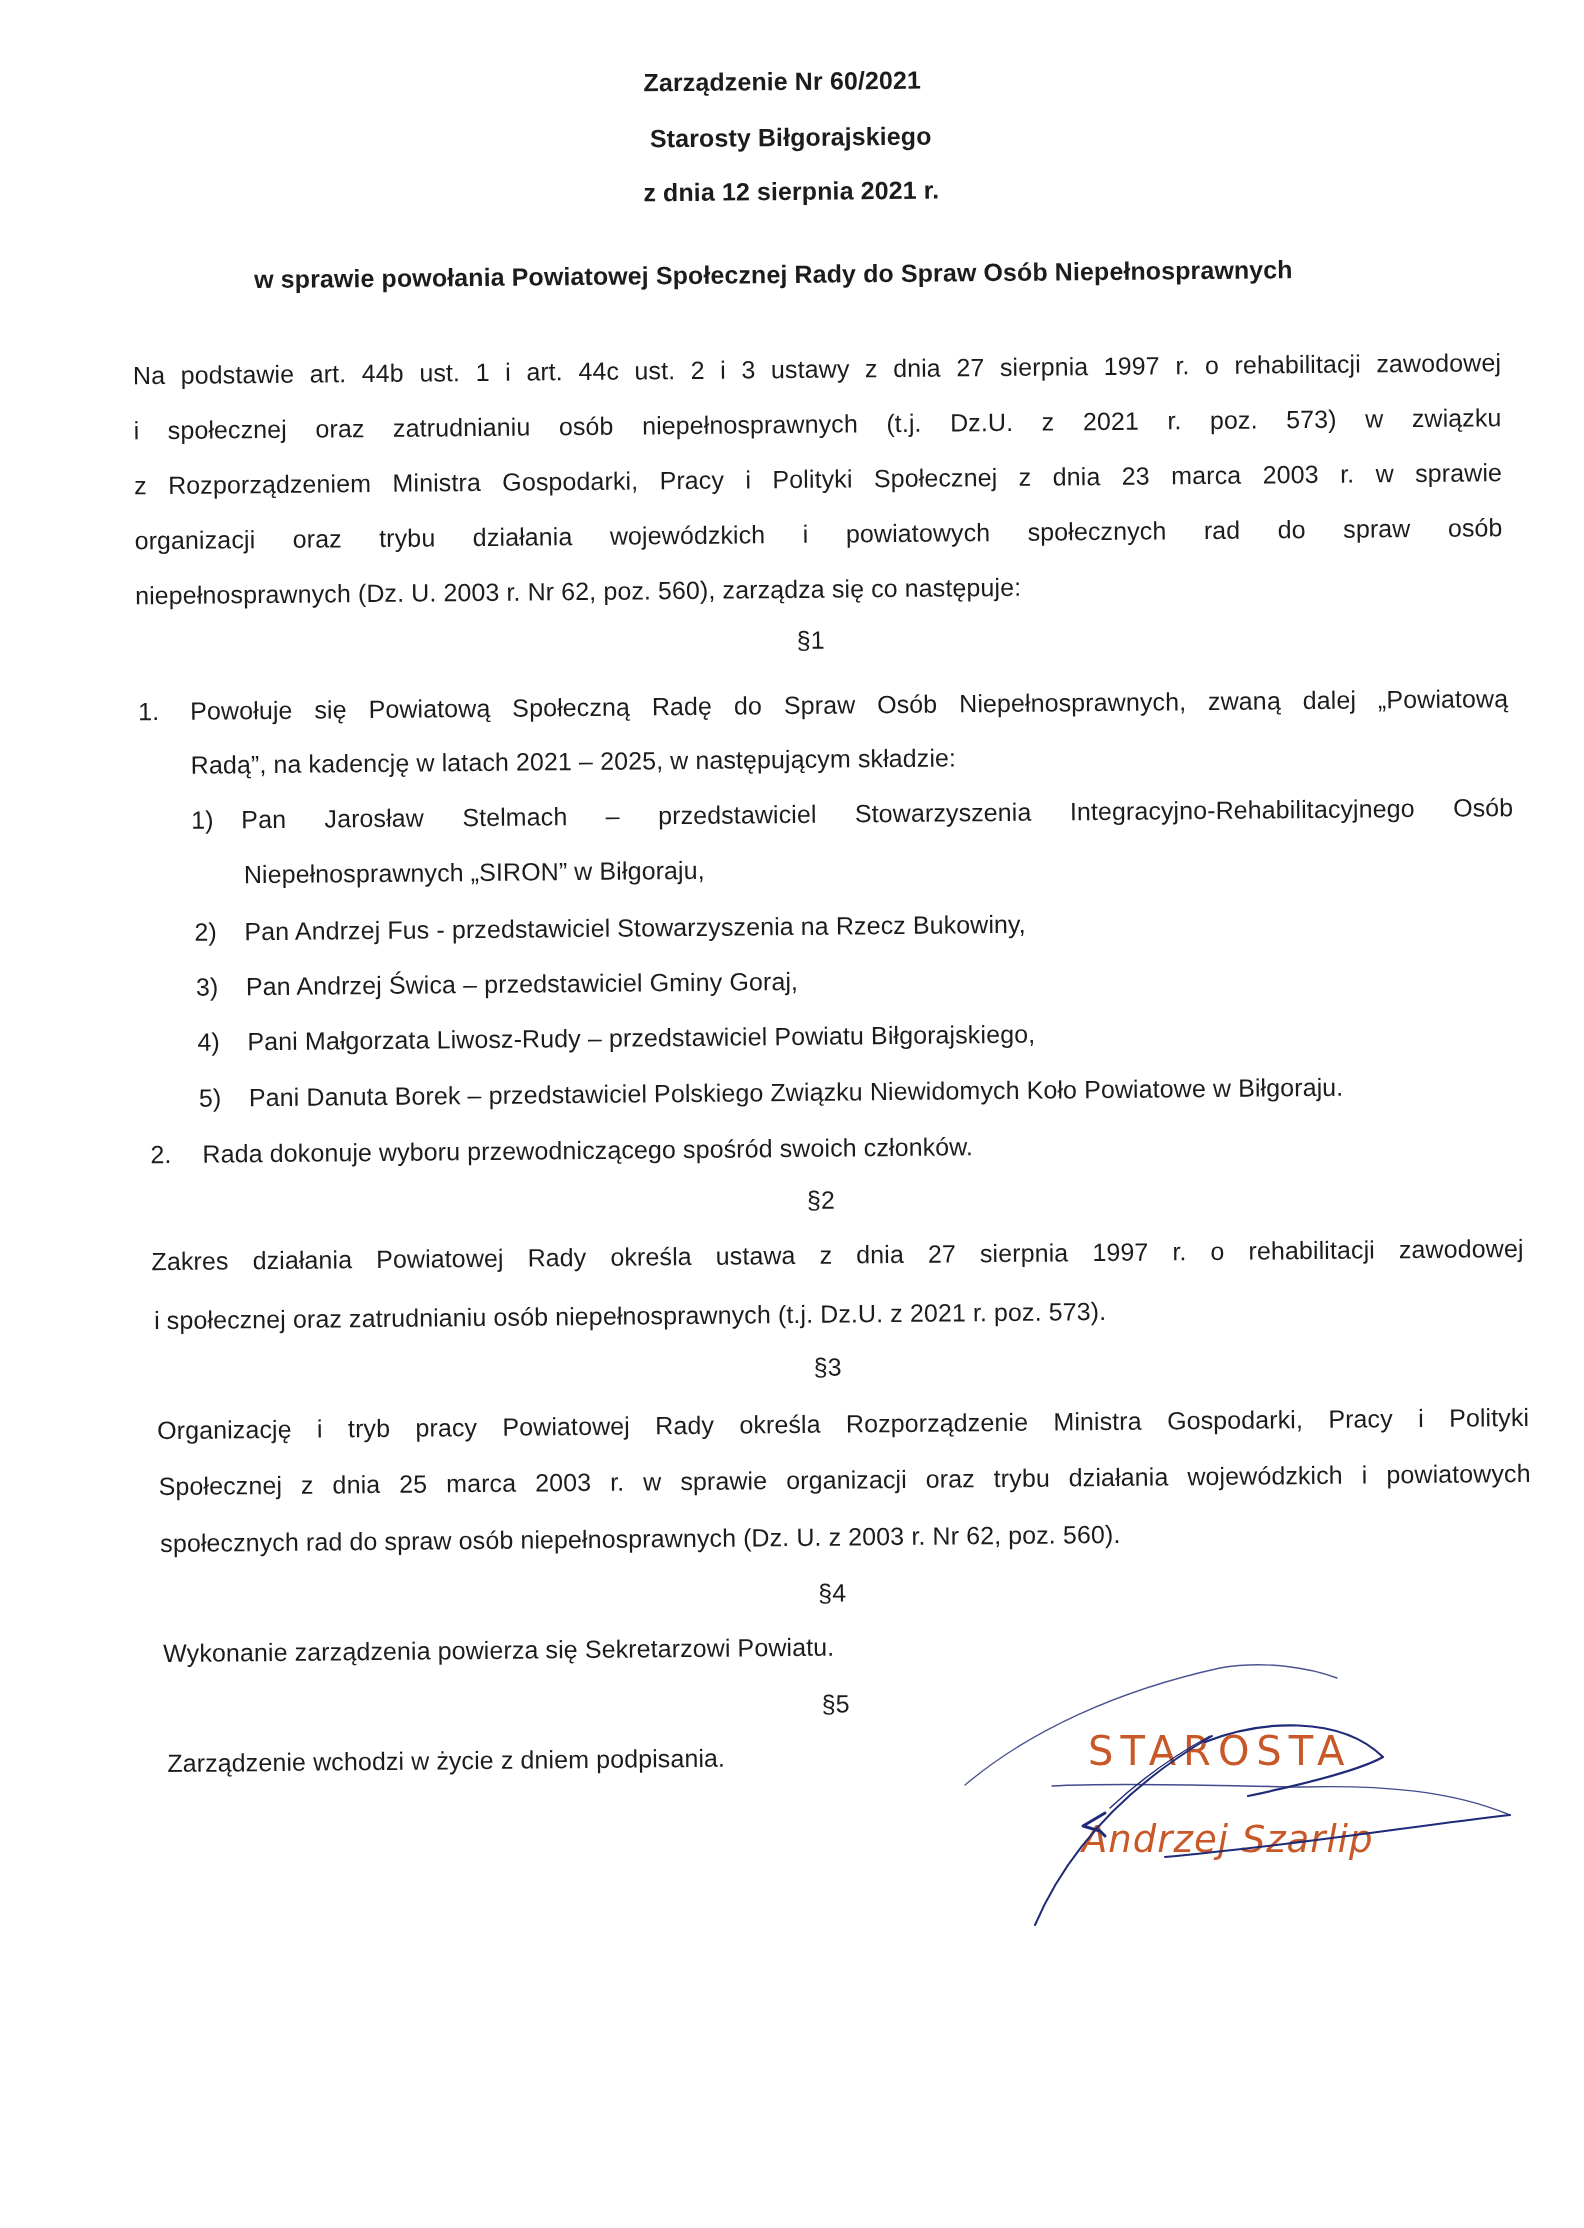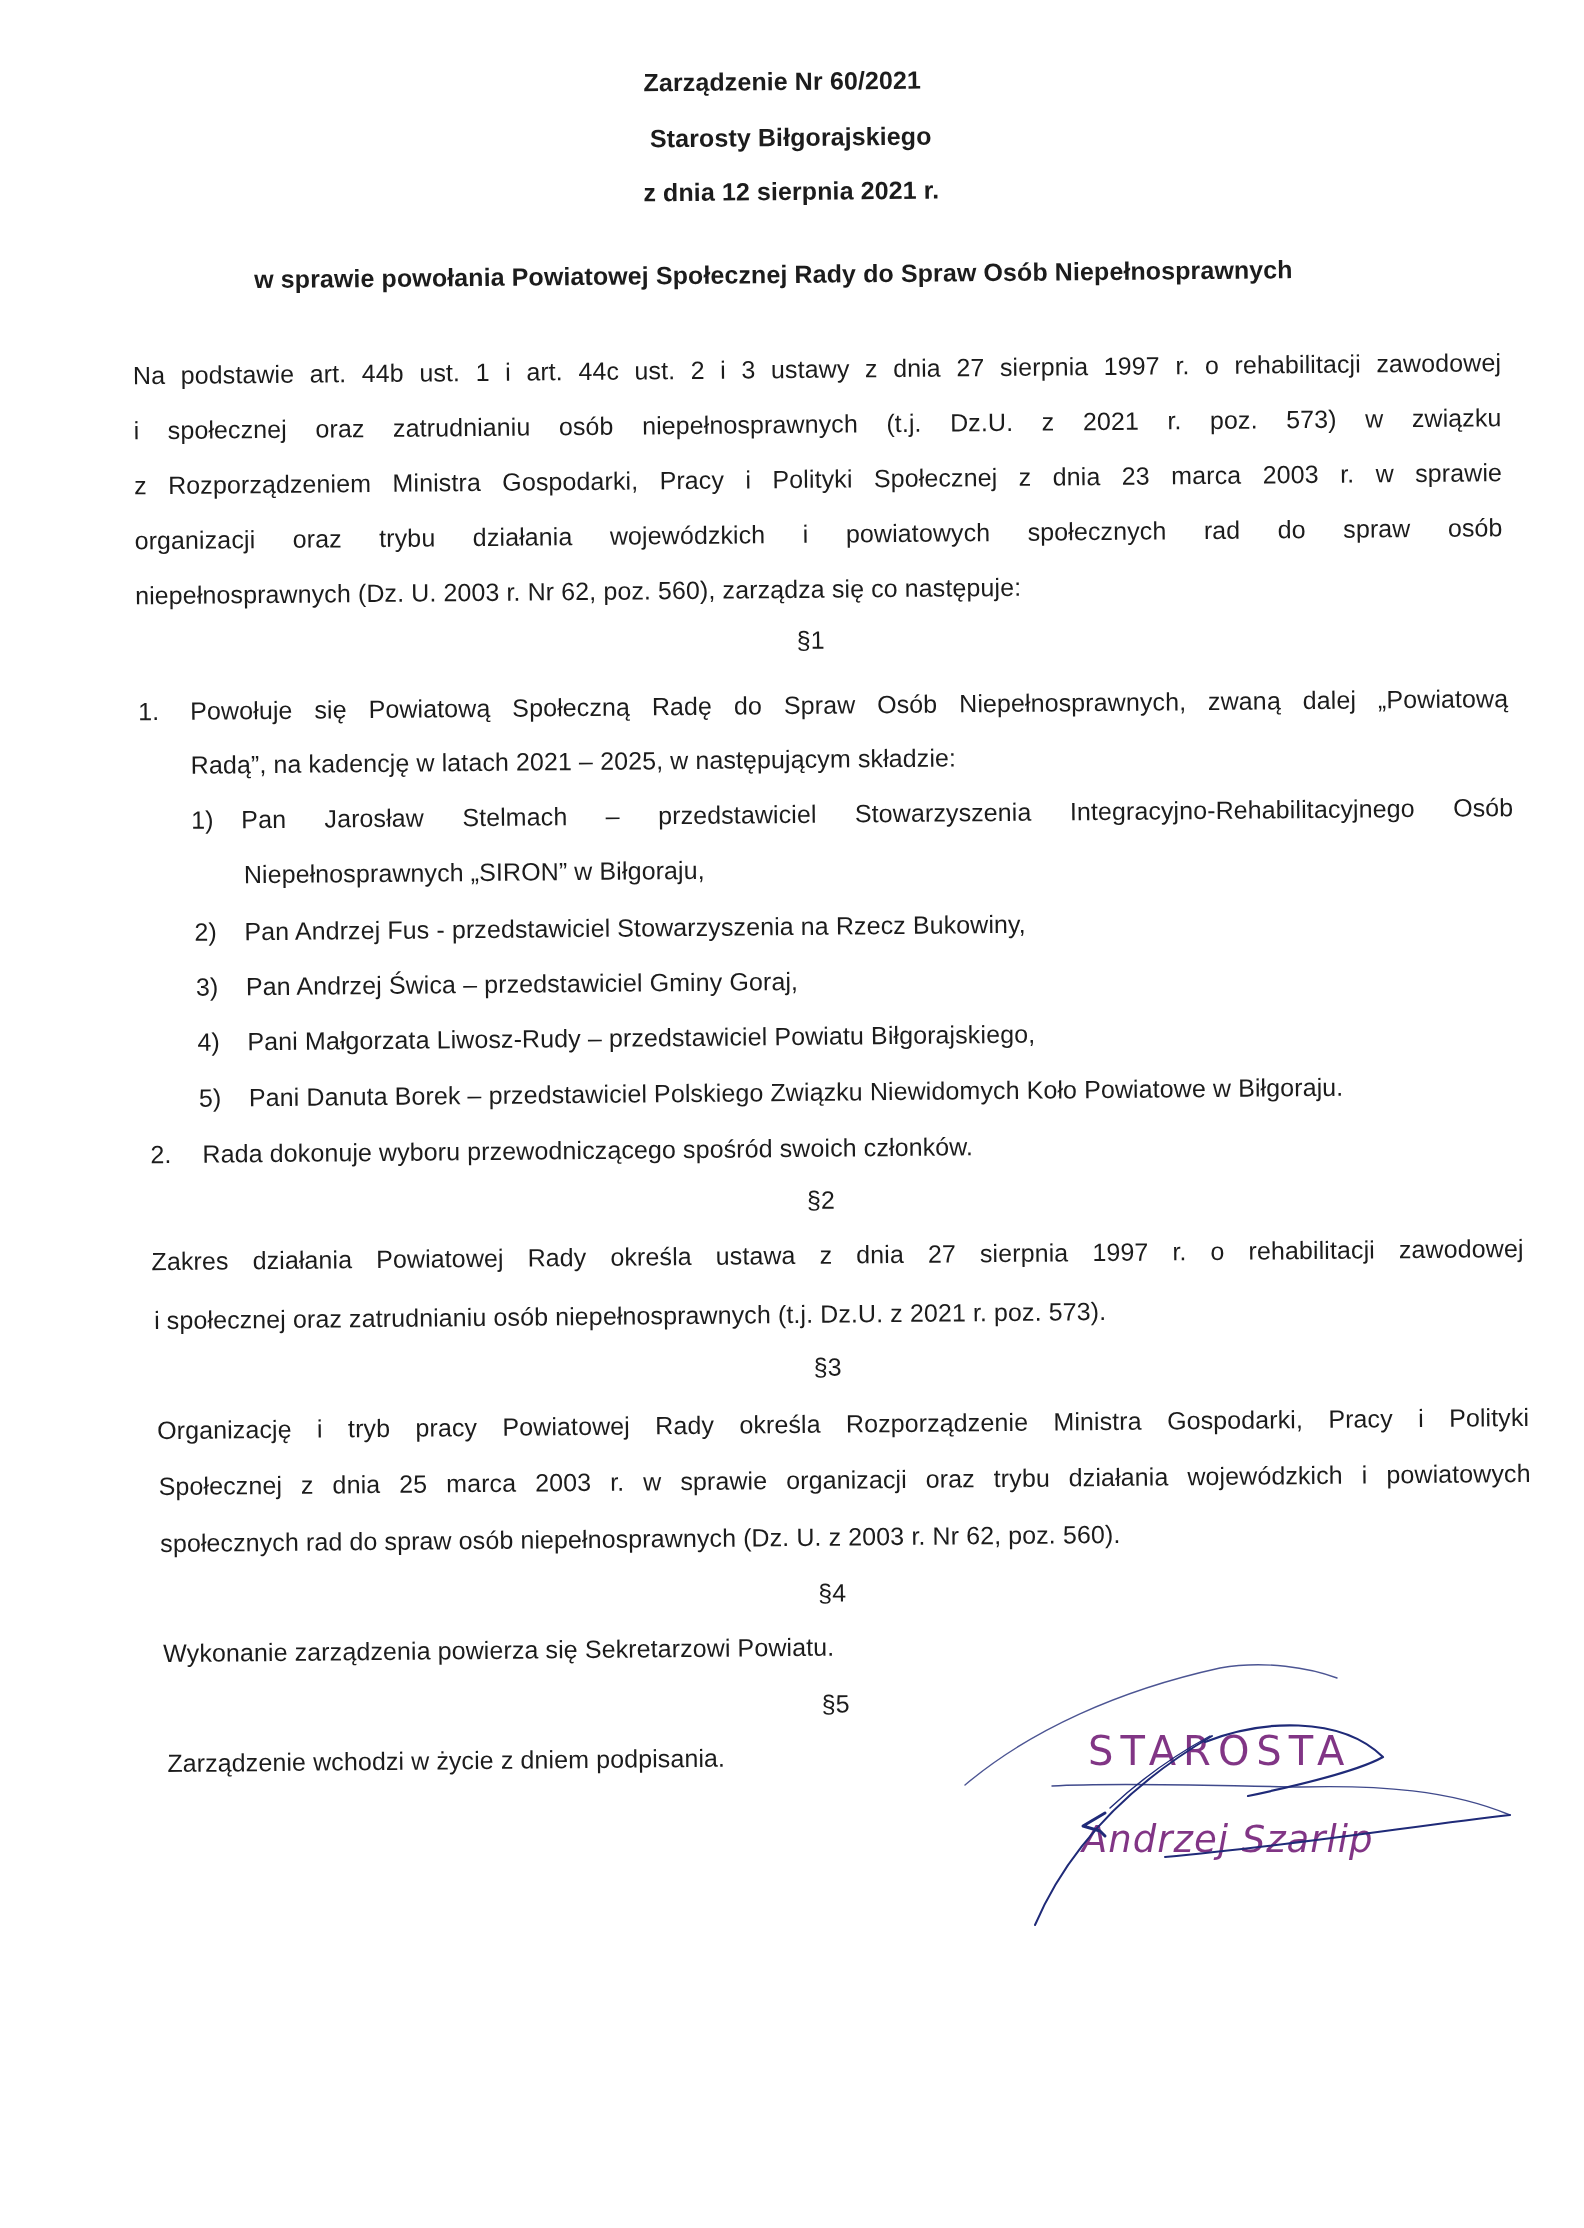--- a/index.html
+++ b/index.html
@@ -12,21 +12,21 @@
   }
   .line {
     position: absolute; white-space: nowrap; font-size: 25px; line-height: 30px;
     color: #1c1c1c; letter-spacing: 0.1px;
   }
   .center { text-align: center; }
   .justify { text-align: justify; text-align-last: justify; }
   .hdr { font-size: 25px; font-weight: bold; }
   .para-sign { font-size: 25px; }
   .stamp {
-    position: absolute; color: #701a75; font-family: "DejaVu Sans", sans-serif;
+    position: absolute; color: #c2410c; font-family: "DejaVu Sans", sans-serif;
     opacity: 0.88;
   }
   .stamp-title { font-size: 40px; letter-spacing: 7px; }
   .stamp-name { font-size: 37px; font-style: italic; letter-spacing: 1px; }
   svg.sig { position: absolute; left: 0; top: 0; width: 1584px; height: 2228px; pointer-events: none; }
 </style>
 </head>
 <body>
 
 <div class="page">

